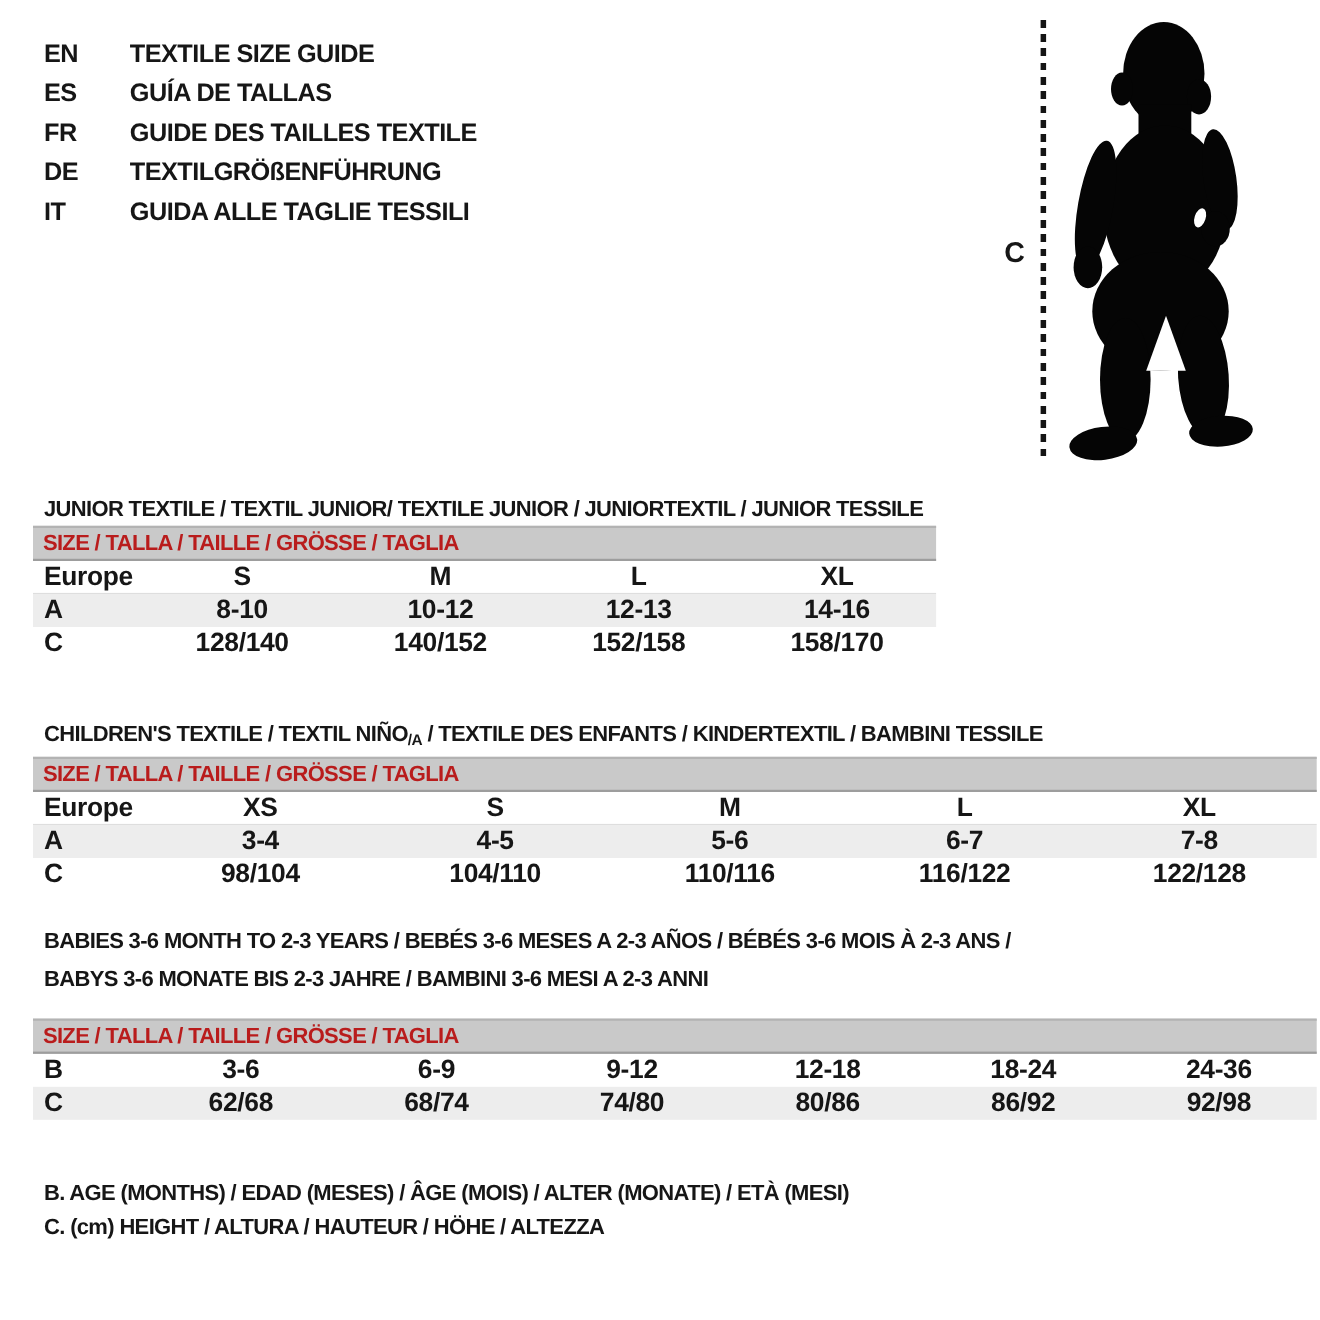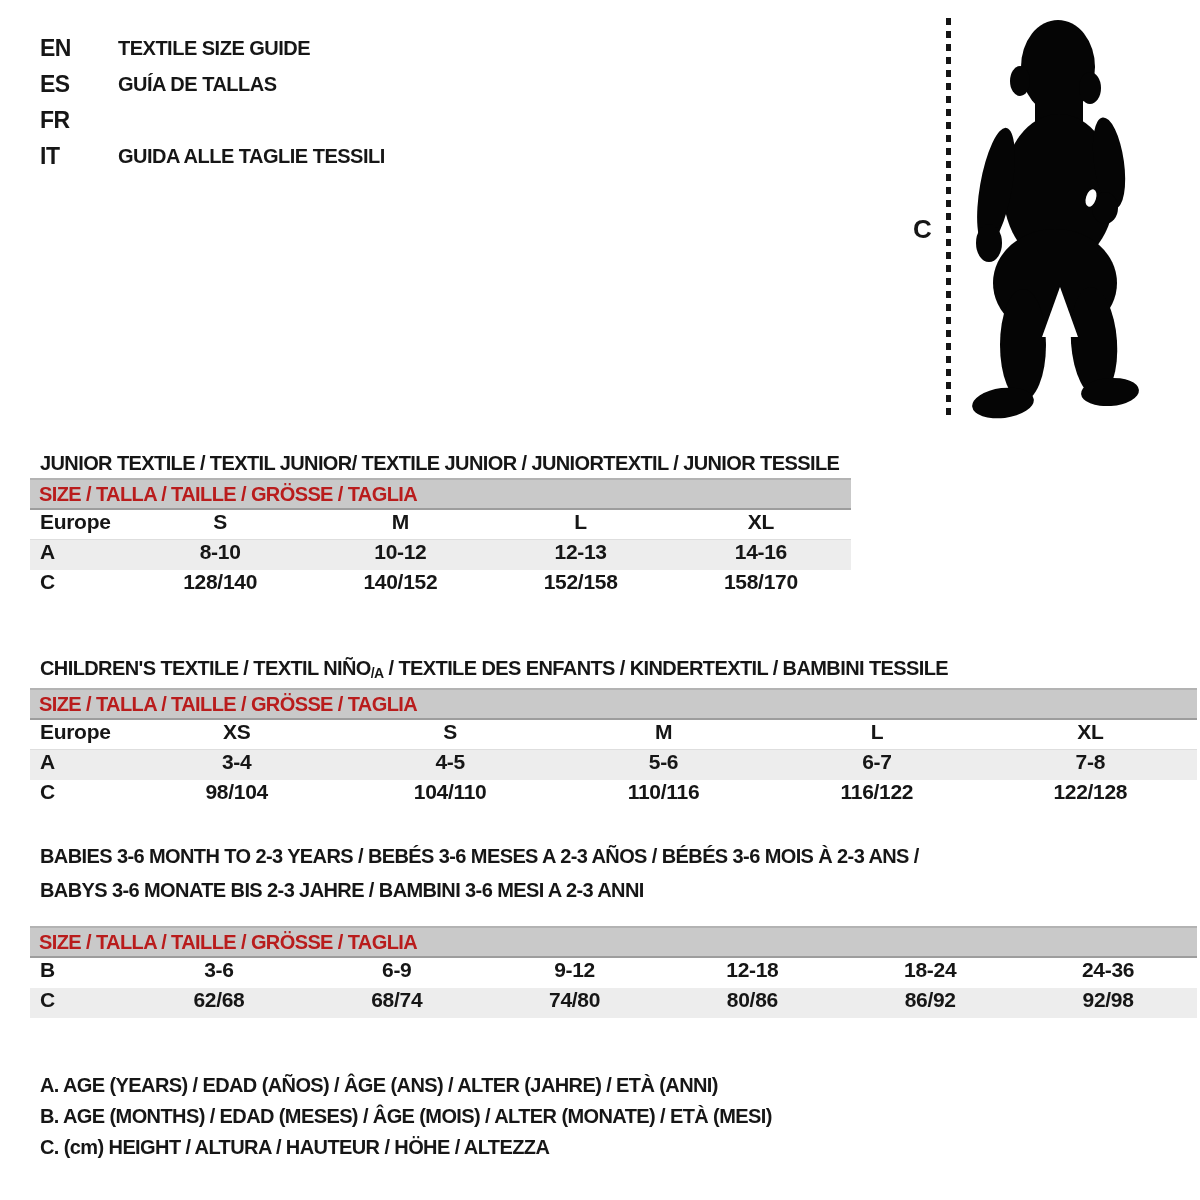--- a/index.html
+++ b/index.html
@@ -11,21 +11,21 @@
     font-family:"Liberation Sans", sans-serif;
     color:#161616;
     -webkit-font-smoothing:antialiased;
   }
   .abs{position:absolute;}
 
   
   .lang-block{left:40px;top:30px;}
   .lang-row{display:flex;height:36px;align-items:center;}
   .lang-code{width:78px;font-size:23px;font-weight:bold;letter-spacing:-.5px;}
-  .lang-title{font-size:20px;font-weight:bold;letter-spacing:-.5px;}
+  .lang-title{font-size:23px;font-weight:bold;letter-spacing:-.5px;}
 
   
   .measure-line{
     left:946px;top:18px;width:5px;height:397px;
     background:repeating-linear-gradient(to bottom,#141414 0px,#141414 7px,rgba(0,0,0,0) 7px,rgba(0,0,0,0) 13px);
   }
   .measure-label{left:913px;top:214px;font-size:26px;font-weight:bold;}
   .baby{left:963px;top:15px;width:180px;height:405px;}
 
   
@@ -36,21 +36,21 @@
   .size-table{position:absolute;left:30px;}
   .size-bar{
     box-sizing:border-box;height:32px;
     background:#c9c9c9;
     border-top:2px solid #b3b3b3;
     border-bottom:2px solid #9d9d9d;
     display:flex;align-items:center;
     padding-left:9px;
     font-size:20px;font-weight:bold;letter-spacing:-.6px;color:#b91c1c;
   }
-  .t-row{display:flex;height:30px;font-size:21px;font-weight:bold;letter-spacing:-.3px;}
+  .t-row{display:flex;height:30px;align-items:center;font-size:24px;font-weight:bold;letter-spacing:-.3px;}
   .t-row.rule{box-sizing:border-box;border-bottom:1px solid #dedede;}
   .t-row.shaded{background:#ededed;}
   .t-label{width:100px;padding-left:10px;box-sizing:border-box;}
   .t-cell{flex:1;text-align:center;}
 
   
   .footnotes{left:40px;top:1070px;}
   .footnote{font-size:20px;font-weight:bold;letter-spacing:-.6px;line-height:31px;white-space:nowrap;}
 </style>
 </head>
@@ -60,20 +60,25 @@
   <div class="lang-row">
     <span class="lang-code">EN</span>
     <span class="lang-title">TEXTILE SIZE GUIDE</span>
   </div>
   <div class="lang-row">
     <span class="lang-code">ES</span>
     <span class="lang-title">GUÍA DE TALLAS</span>
   </div>
   <div class="lang-row">
     <span class="lang-code">FR</span>
+    <span class="lang-title">GUIDE DES TAILLES TEXTILE</span>
+  </div>
+  <div class="lang-row">
+    <span class="lang-code">DE</span>
+    <span class="lang-title">TEXTILGRÖßENFÜHRUNG</span>
   </div>
   <div class="lang-row">
     <span class="lang-code">IT</span>
     <span class="lang-title">GUIDA ALLE TAGLIE TESSILI</span>
   </div>
 </div>
 
 <div class="abs measure-line"></div>
 <div class="abs measure-label">C</div>
 <svg class="abs baby" viewBox="0 0 180 405" aria-hidden="true">
@@ -177,16 +182,15 @@
     <span class="t-cell">62/68</span>
     <span class="t-cell">68/74</span>
     <span class="t-cell">74/80</span>
     <span class="t-cell">80/86</span>
     <span class="t-cell">86/92</span>
     <span class="t-cell">92/98</span>
   </div>
 </div>
 
 <div class="abs footnotes">
-  <div class="footnote">A. AGE (YEARS) / EDAD (AÑOS) / ÂGE (ANS) / ALTER (JAHRE) / ETÀ (ANNI)</div>
   <div class="footnote">B. AGE (MONTHS) / EDAD (MESES) / ÂGE (MOIS) / ALTER (MONATE) / ETÀ (MESI)</div>
   <div class="footnote">C. (cm) HEIGHT / ALTURA / HAUTEUR / HÖHE / ALTEZZA</div>
 </div>
 
 </body></html>

